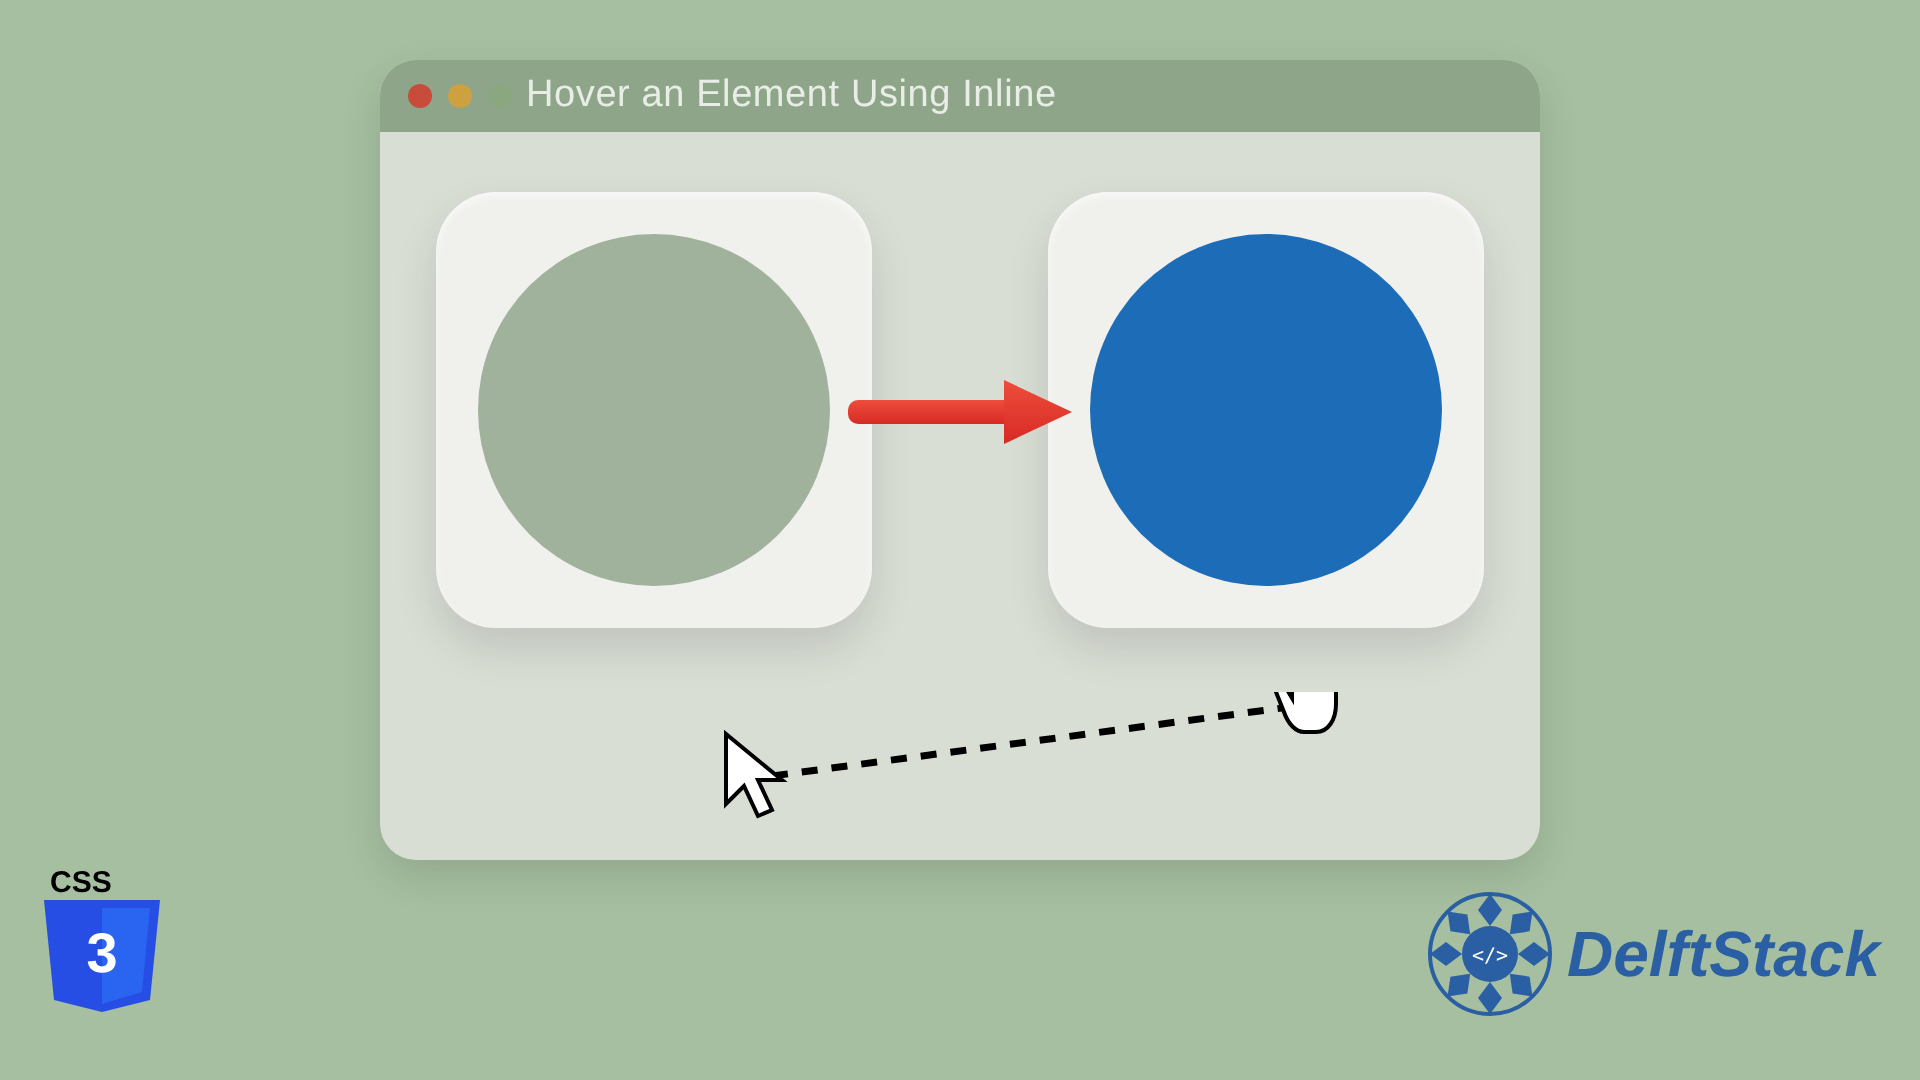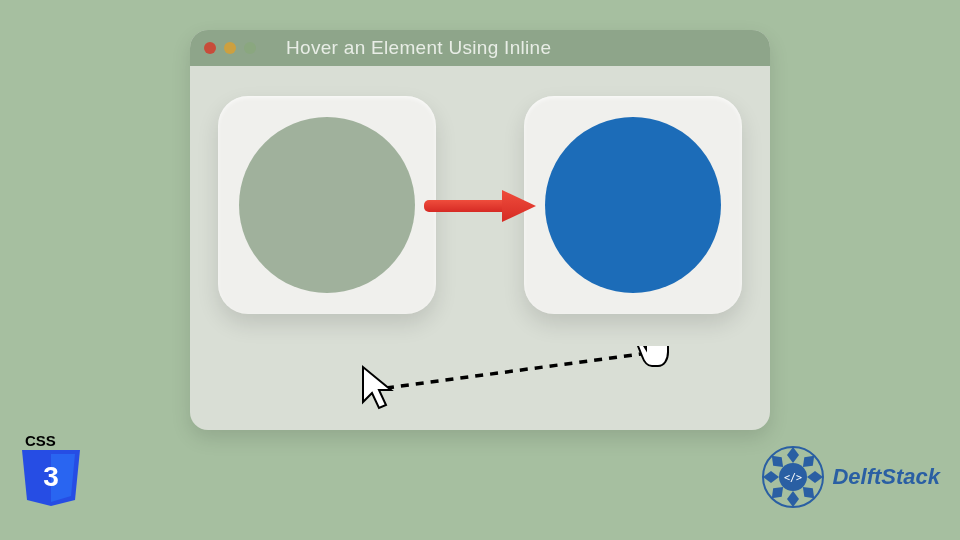--- a/index.html
+++ b/index.html
@@ -22,21 +22,21 @@
       box-shadow: 0 8px 20px rgba(0,0,0,0.12);
     }
     .titlebar {
       height: 36px;
       background: #8ea58a;
       border-top-left-radius: 18px;
       border-top-right-radius: 18px;
       display: flex;
       align-items: center;
       padding: 0 14px;
-      gap: 30px;
+      gap: 7px;
     }
     .traffic-lights {
       display: flex;
       gap: 8px;
     }
     .dot {
       width: 12px;
       height: 12px;
       border-radius: 50%;
     }
@@ -100,21 +100,21 @@
     .delft-logo {
       position: absolute;
       right: 20px;
       bottom: 30px;
       display: flex;
       align-items: center;
       gap: 6px;
     }
     .delft-text {
       color: #2a5fa3;
-      font-size: 22px;
+      font-size: 32px;
       font-weight: 600;
       font-style: italic;
     }
   </style>
 </head>
 <body>
 
 <div class="window">
   <div class="titlebar">
     <div class="traffic-lights">

